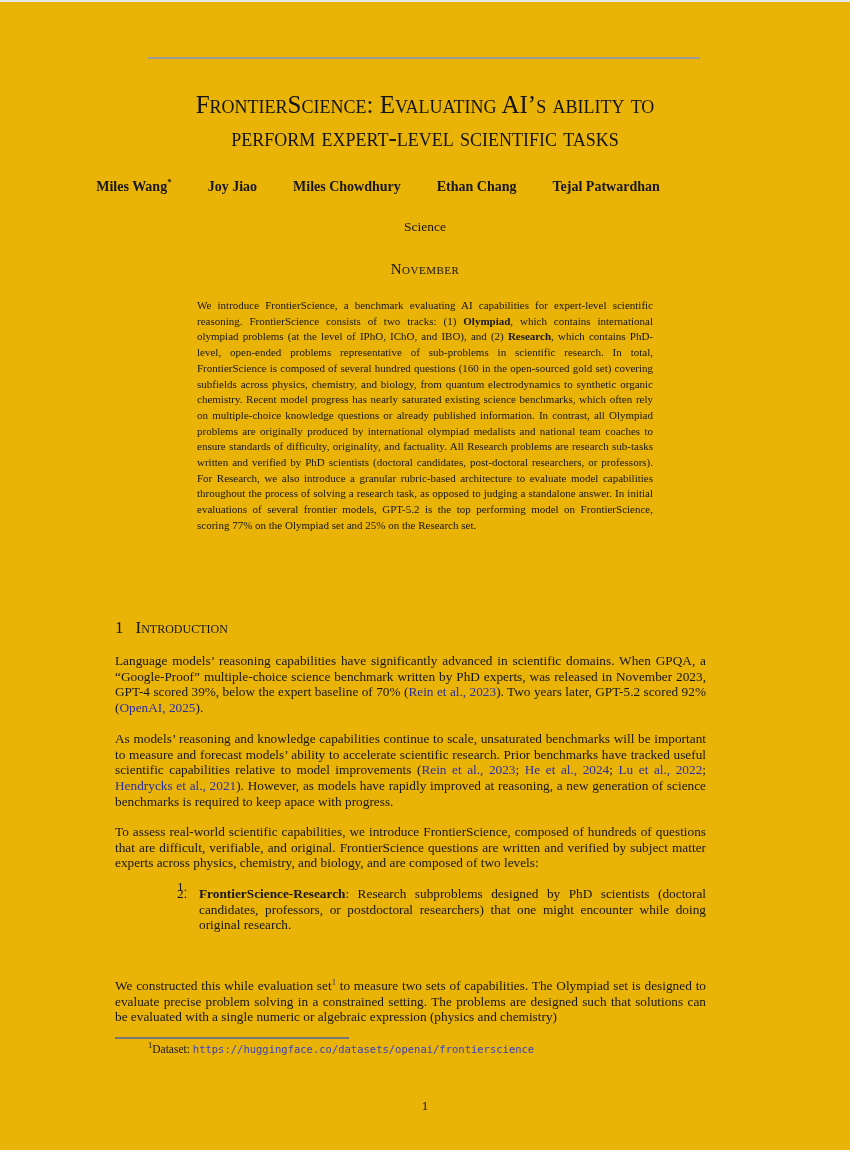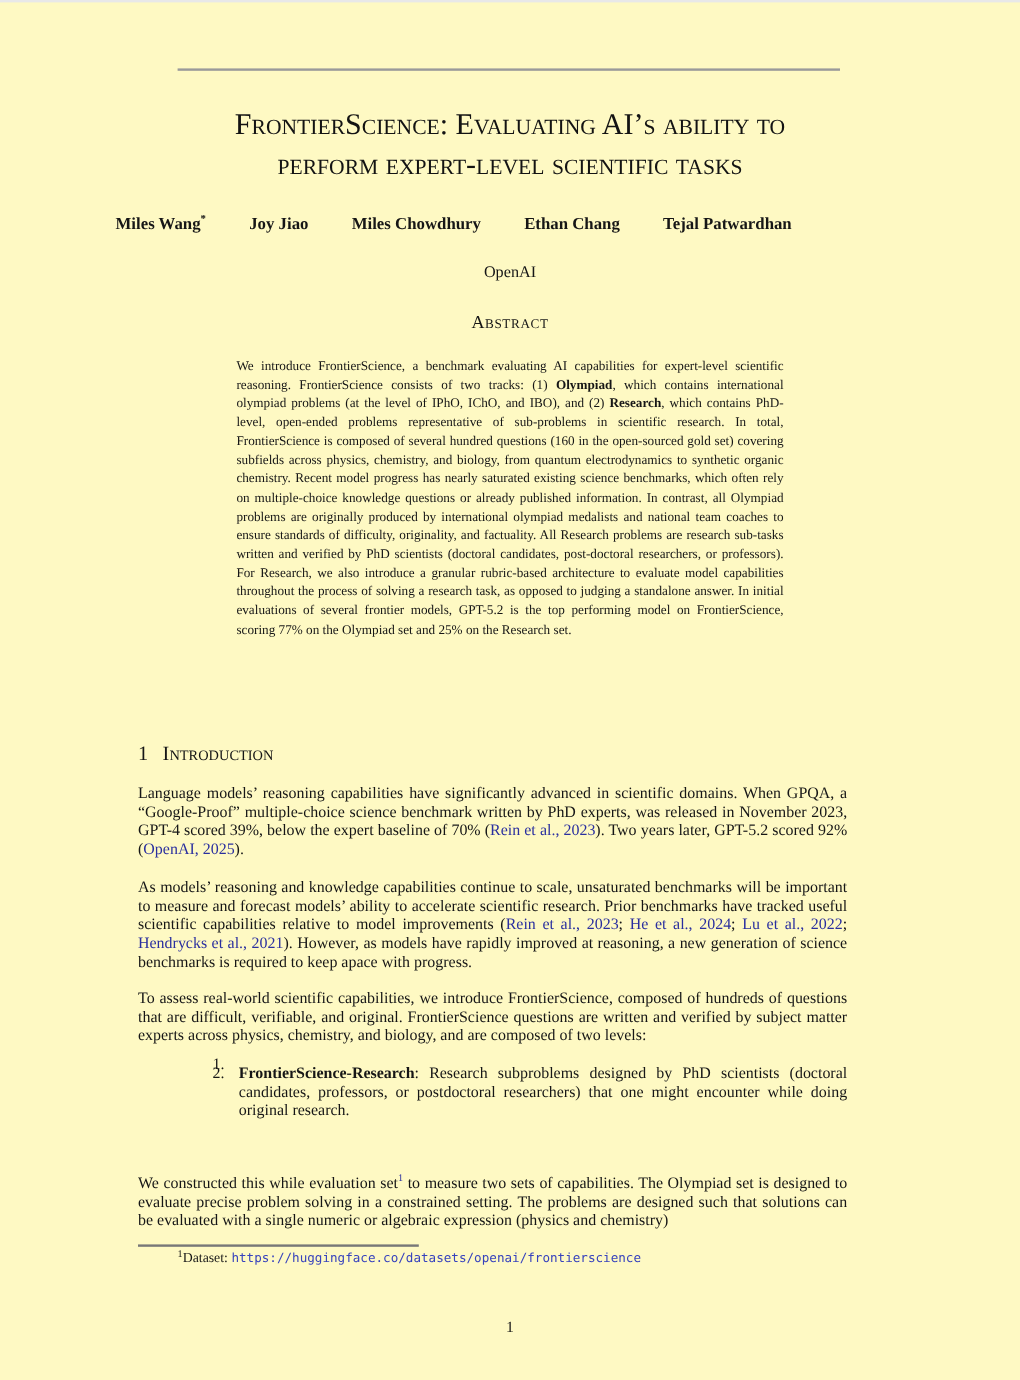--- a/index.html
+++ b/index.html
@@ -1,17 +1,17 @@
 <!DOCTYPE html>
 <html><head>
 <meta charset="utf-8">
 <style>
   html,body{margin:0;padding:0;background:#ffffff;}
   .page{
-    position:relative;width:850px;height:1150px;background:#fef9c3;overflow:hidden;
+    position:relative;width:850px;height:1150px;background:#eab308;overflow:hidden;
     font-family:"Liberation Serif","DejaVu Serif",serif;color:#161616;
   }
   .top-strip{position:absolute;top:0;left:0;width:850px;height:2px;background:#e8e8e8;}
   .header-rule{position:absolute;top:57px;left:148px;width:552px;height:2px;background:#9a9a9a;}
   .title{
     position:absolute;top:88px;left:0;width:850px;text-align:center;
     font-variant:small-caps;font-size:25px;line-height:33px;color:#131313;
   }
   .authors{
     position:absolute;top:177px;left:0;width:756px;display:flex;justify-content:center;
@@ -59,23 +59,23 @@
   </div>
 
   <div class="authors">
     <span><span>Miles Wang</span><sup>*</sup></span>
     <span><span>Joy Jiao</span><sup></sup></span>
     <span><span>Miles Chowdhury</span><sup></sup></span>
     <span><span>Ethan Chang</span><sup></sup></span>
     <span><span>Tejal Patwardhan</span><sup></sup></span>
   </div>
 
-  <div class="affiliation">OpenAI</div>
+  <div class="affiliation">Science</div>
 
-  <div class="abstract-heading">Abstract</div>
+  <div class="abstract-heading">November</div>
   <div class="abstract-body"><span>We introduce FrontierScience, a benchmark evaluating AI capabilities for expert-level scientific reasoning. FrontierScience consists of two tracks: (1) </span><span class="run-b">Olympiad</span><span>, which contains international olympiad problems (at the level of IPhO, IChO, and IBO), and (2) </span><span class="run-b">Research</span><span>, which contains PhD-level, open-ended problems representative of sub-problems in scientific research. In total, FrontierScience is composed of several hundred questions (160 in the open-sourced gold set) covering subfields across physics, chemistry, and biology, from quantum electrodynamics to synthetic organic chemistry. Recent model progress has nearly saturated existing science benchmarks, which often rely on multiple-choice knowledge questions or already published information. In contrast, all Olympiad problems are originally produced by international olympiad medalists and national team coaches to ensure standards of difficulty, originality, and factuality.  All Research problems are research sub-tasks written and verified by PhD scientists (doctoral candidates, post-doctoral researchers, or professors). For Research, we also introduce a granular rubric-based architecture to evaluate model capabilities throughout the process of solving a research task, as opposed to judging a standalone answer. In initial evaluations of several frontier models, GPT-5.2 is the top performing model on FrontierScience, scoring 77% on the Olympiad set and 25% on the Research set.</span></div>
 
   <div class="section-heading">
     <span class="section-number">1</span><span class="section-title">Introduction</span>
   </div>
 
   <div class="col p1"><span>Language models’ reasoning capabilities have significantly advanced in scientific domains. When GPQA, a “Google-Proof” multiple-choice science benchmark written by PhD experts, was released in November 2023, GPT-4 scored 39%, below the expert baseline of 70% (</span><span class="run-c">Rein et al., 2023</span><span>). Two years later, GPT-5.2 scored 92% (</span><span class="run-c">OpenAI, 2025</span><span>).</span></div>
   <div class="col p2"><span>As models’ reasoning and knowledge capabilities continue to scale, unsaturated benchmarks will be important to measure and forecast models’ ability to accelerate scientific research. Prior benchmarks have tracked useful scientific capabilities relative to model improvements (</span><span class="run-c">Rein et al., 2023</span><span>; </span><span class="run-c">He et al., 2024</span><span>; </span><span class="run-c">Lu et al., 2022</span><span>; </span><span class="run-c">Hendrycks et al., 2021</span><span>). However, as models have rapidly improved at reasoning, a new generation of science benchmarks is required to keep apace with progress.</span></div>
   <div class="col p3"><span>To assess real-world scientific capabilities, we introduce FrontierScience, composed of hundreds of questions that are difficult, verifiable, and original. FrontierScience questions are written and verified by subject matter experts across physics, chemistry, and biology, and are composed of two levels:</span></div>
 

